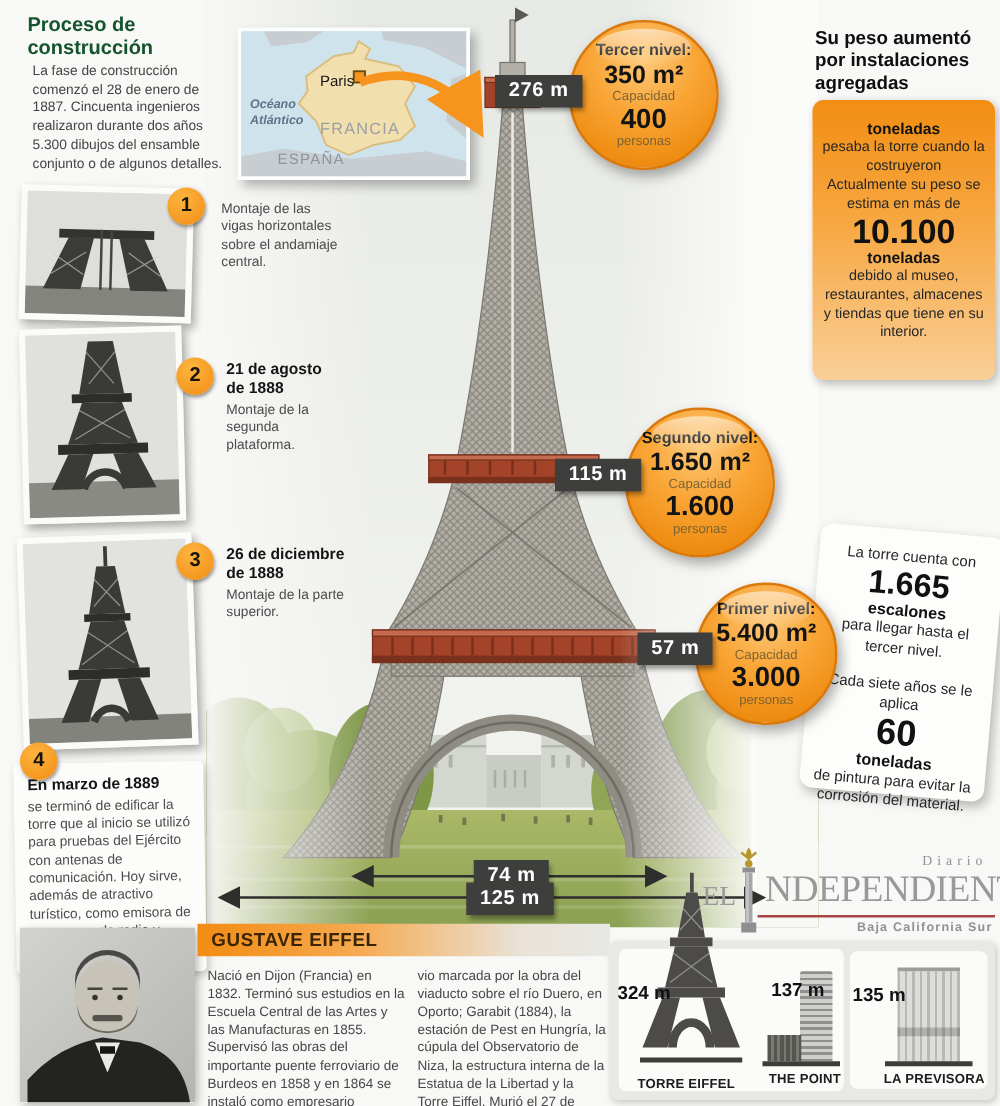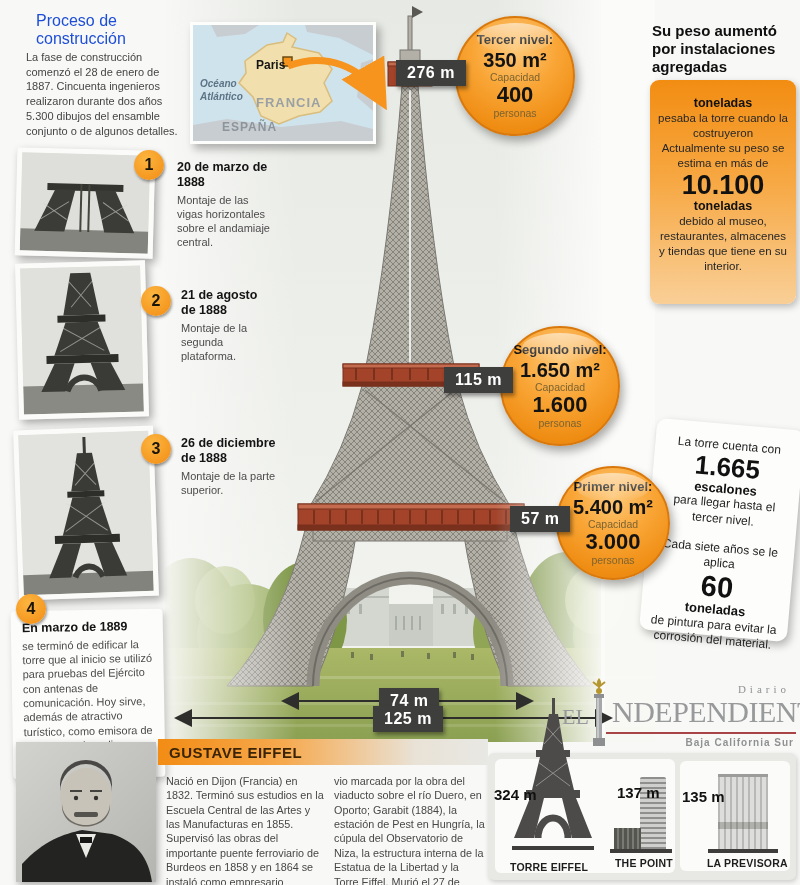--- a/index.html
+++ b/index.html
@@ -2,27 +2,27 @@
 <html><head>
 <meta charset="utf-8">
 <style>
   *{margin:0;padding:0;box-sizing:border-box}
   body{background:#ffffff}
   #page{position:relative;width:800px;height:885px;background:#f8f8f6;overflow:hidden;
         font-family:"Liberation Sans",sans-serif;color:#222}
   .abs{position:absolute}
 
   
-  .proc-title{position:absolute;left:36px;top:12px;width:160px;font-size:16px;font-weight:400;line-height:1.12;color:#1d4ed8;z-index:20}
+  .proc-title{position:absolute;left:22px;top:12px;width:160px;font-size:16px;font-weight:700;line-height:1.12;color:#14532d;z-index:20}
   .proc-body{position:absolute;left:26px;top:50px;width:156px;font-size:11px;line-height:1.34;color:#454545;z-index:20}
 
   
   .map{position:absolute;left:190px;top:22px;width:186px;height:122px;border:3px solid #fdfdfb;
        box-shadow:4px 5px 8px rgba(0,0,0,.28);z-index:22;background:#cfe3ed}
-  .map-label{position:absolute;z-index:23;font-weight:bold}
+  .map-label{position:absolute;z-index:23;font-weight:normal}
   .map-ocean{left:200px;top:78px;width:60px;font-size:10px;font-style:italic;font-weight:bold;color:#5c7485;line-height:1.25}
   .map-country{left:256px;top:95px;font-size:13px;color:#9aa0a4;letter-spacing:1px}
   .map-city{left:256px;top:58px;font-size:12px;color:#151515}
   .map-neighbor{left:222px;top:120px;font-size:12px;color:#8d959c;letter-spacing:1px}
 
   
   .mbox{position:absolute;background:#3e3e3c;color:#fff;font-weight:bold;font-size:16px;line-height:1;
         padding:5px 11px;box-shadow:2px 3px 4px rgba(0,0,0,.4);z-index:32;letter-spacing:.5px}
 
   
@@ -305,21 +305,20 @@
       <rect x="26" y="30" width="76" height="7" fill="#33332f"></rect>
       <path d="M14,78 L44,78 L54,36 L34,36 Z" fill="#3b3b37"></path>
       <path d="M114,78 L84,78 L74,36 L94,36 Z" fill="#3b3b37"></path>
       <line x1="60" y1="30" x2="60" y2="78" stroke="#46463f" stroke-width="2"></line>
       <line x1="68" y1="30" x2="68" y2="78" stroke="#46463f" stroke-width="2"></line>
       <path d="M20,66 L48,48 M22,50 L46,66 M82,48 L108,66 M80,66 L106,50" stroke="#d3d3cf" stroke-width="1" opacity=".6"></path>
     </svg>
   </div>
   <div class="badge" style="left:134px;top:150px">1</div>
   <div class="step-text" style="left:177px;top:160px;width:96px">
-    <div class="step-date">20 de marzo de 1888</div>
     <div class="step-desc">Montaje de las vigas horizontales sobre el andamiaje central.</div>
   </div>
 
   <div class="photo" style="left:17px;top:262px;width:130px;height:156px;transform:rotate(-1.5deg)">
     <svg width="120" height="146" viewBox="0 0 120 146">
       <rect width="120" height="146" fill="#e0e0dc"></rect>
       <rect x="0" y="118" width="120" height="28" fill="#8a8a84"></rect>
       <path d="M50,6 L70,6 L78,48 L42,48 Z" fill="#3a3a36"></path>
       <rect x="36" y="48" width="48" height="7" fill="#2d2d29"></rect>
       <path d="M44,55 L76,55 L88,88 L32,88 Z" fill="#3a3a36"></path>

